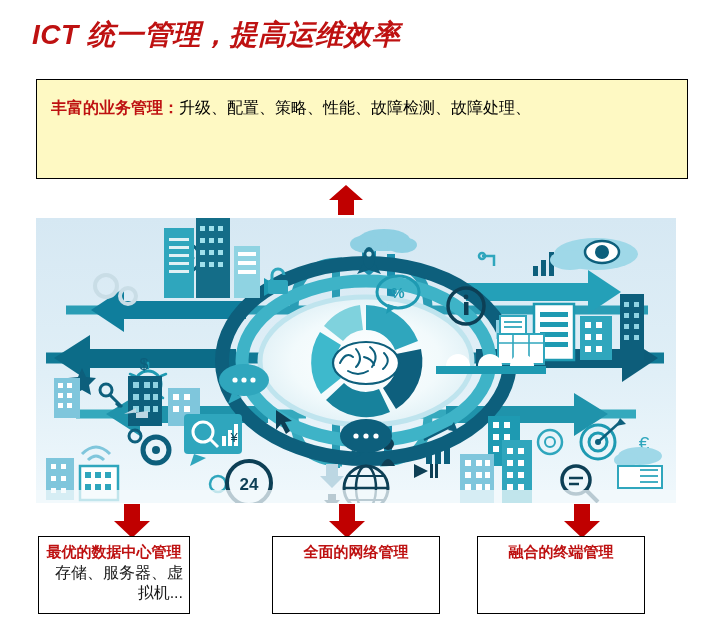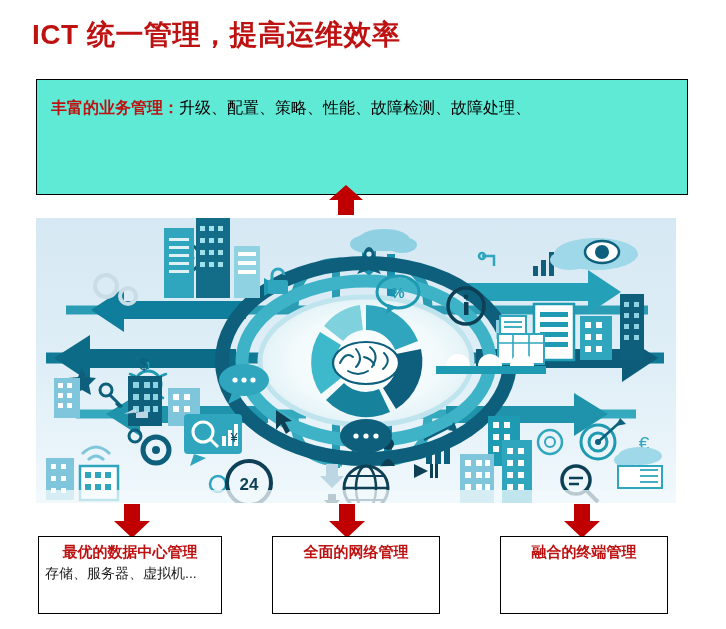--- a/index.html
+++ b/index.html
@@ -18,32 +18,33 @@
   
   #page-title {
     position: absolute;
     left: 32px;
     top: 16px;
     font-size: 28px;
     font-weight: bold;
     color: #BE1111;
     letter-spacing: 0.5px;
     white-space: nowrap;
+    font-style: italic;
   }
 
   
   #top-box {
     position: absolute;
     left: 36px;
     top: 79px;
     width: 652px;
-    height: 116px;
+    height: 100px;
     border: 1.5px solid #000000;
     box-sizing: border-box;
-    background: #5eead4;
+    background: #fef9c3;
     font-family: Liberation Serif, serif;
   }
   #top-box-inner {
     padding: 12px 14px 0 14px;
     font-size: 16px;
     line-height: 32px;
     color: #000000;
   }
   .kw-red {
     color: #BE1111;
@@ -67,37 +68,38 @@
   }
   #hero svg { display: block; }
 
   
   .bottom-box {
     position: absolute;
     border: 1.5px solid #000000;
     box-sizing: border-box;
     background: #ffffff;
   }
-  #bottom-box-0 { left: 38px;  top: 536px; width: 184px; height: 78px; }
+  #bottom-box-0 { left: 38px;  top: 536px; width: 152px; height: 78px; }
   #bottom-box-1 { left: 272px; top: 536px; width: 168px; height: 78px; }
-  #bottom-box-2 { left: 500px; top: 536px; width: 168px; height: 78px; }
+  #bottom-box-2 { left: 477px; top: 536px; width: 168px; height: 78px; }
 
   .bb-title {
     text-align: center;
     color: #BE1111;
     font-weight: bold;
     font-size: 15px;
     margin-top: 6px;
     line-height: 18px;
   }
   .bb-body {
-    font-size: 14px;
+    font-size: 16px;
     color: #1a1a1a;
     line-height: 20px;
     margin: 2px 6px 0 6px;
+    text-align: right;
   }
 </style>
 </head>
 <body>
 
 <div id="page-title">ICT 统一管理，提高运维效率</div>
 
 <div id="top-box">
   <div id="top-box-inner">
     <span class="kw-red">丰富的业务管理：</span><span>升级、配置、策略、性能、故障检测、故障处理、</span><br>

